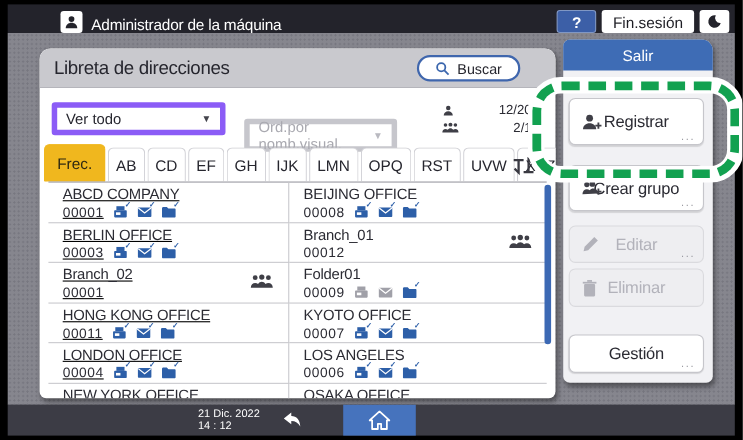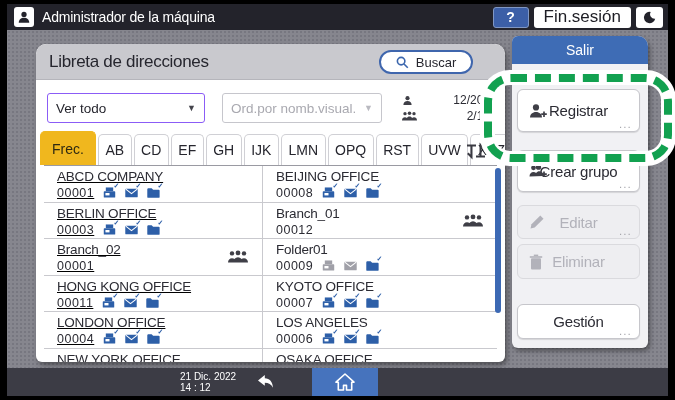--- a/index.html
+++ b/index.html
@@ -2,50 +2,50 @@
 <html style="--blue: #3e6cb5; --icon-blue: #2d5fa8; --yellow: #f0b71e; --green: #12a150;"><head>
 <meta charset="utf-8">
 <style>
   * { margin:0; padding:0; box-sizing:border-box; }
   html,body { background:#000; }
   body { font-family:"Liberation Sans", sans-serif; }
   .screen { position:relative; width:675px; height:400px; background:#000; overflow:hidden; }
   .app { position:absolute; left:7px; top:4px; width:661px; height:392px; }
 
   
-  .topbar { position:absolute; left:0; top:0; width:661px; height:26px; background:#23232b; display:flex; align-items:center; }
+  .topbar { position:absolute; left:0; top:0; width:661px; height:26px; background:#23232b; display:flex; align-items:flex-end;padding-left:41px; }
   .user-badge { width:20px; height:20px; background:#fff; border-radius:3px; margin-left:7px; display:flex; align-items:center; justify-content:center; }
   .user-badge svg { width:14px; height:14px; fill:#23232b; }
   .topbar-title { color:#fff; font-size:14px; margin-left:8px; letter-spacing:-0.2px; }
   .topbar-right { margin-left:auto; display:flex; align-items:center; gap:5px; margin-right:5px; }
   .help-btn { width:36px; height:21px; background:#3c5fa7; border:1px solid #8097c4; border-radius:3px; color:#fff; font-size:14px; font-weight:bold; display:flex; align-items:center; justify-content:center; }
-  .logout-btn { height:21px; padding:0 10px; background:#fff; border-radius:3px; color:#1d1d24; font-size:17px; display:flex; align-items:center; }
+  .logout-btn { height:21px; padding:0 10px; background:#fff; border-radius:3px; color:#1d1d24; font-size:14px; display:flex; align-items:center; }
   .moon-btn { width:27px; height:21px; background:#fff; border-radius:3px; display:flex; align-items:center; justify-content:center; }
   .moon-btn svg { width:13px; height:13px; fill:#23232b; }
 
   
   .content { position:absolute; left:0; top:26px; width:661px; height:338px; background:#86868e;
              background-image:radial-gradient(#777780 0.8px, transparent 0.9px); background-size:4px 4px; }
 
   
   .panel { position:absolute; left:29px; top:40px; width:469px; height:318px; background:#fff;
            border-radius:10px 10px 6px 6px; box-shadow:2px 3px 5px rgba(0,0,0,.4); overflow:hidden; }
   .panel-header { position:absolute; left:0; top:0; width:100%; height:36px; background:#c9c9ce;
                   border-bottom:1px solid #b5b5bb; border-radius:10px 10px 0 0; display:flex; align-items:center; }
   .panel-title { font-size:17px; color:#26262e; margin-left:13px; letter-spacing:-0.3px; }
   .search-pill { position:absolute; right:32px; top:6px; width:94px; height:24px; background:#fff;
                  border:2px solid #3f66ad; border-radius:13px; display:flex; align-items:center; justify-content:center; gap:7px; }
   .search-pill svg { width:13px; height:13px; }
   .search-label { font-size:13px; color:#26262e; }
 
-  .select { position:absolute; height:30px; background:#fff; border:1px solid #8b5cf6; border-radius:3px;
+  .select { position:absolute; height:30px; background:#fff; border:5px solid #8b5cf6; border-radius:3px;
             display:flex; align-items:center; font-size:13.5px; color:#26262e; padding:0 8px; }
   .select .caret { margin-left:auto; font-size:9px; color:#44444c; }
   .select-view { left:11px; top:49px; width:158px; }
-  .select-sort { left:186px; top:49px; width:160px; border-color:#c6c6cc; color:#a9a9b0; }
+  .select-sort { left:186px; top:64px; width:139px; border-color:#c6c6cc; color:#a9a9b0; }
   .select-sort .caret { color:#b9b9c0; }
 
   .counts { position:absolute; left:366px; top:48px; width:88px; font-size:12px; color:#2b2b33; }
   .count-row { display:flex; align-items:center; height:16px; }
   .count-row svg { fill:#3f3f47; }
   .count-value { margin-left:auto; }
 
   
   .tabs { position:absolute; left:4px; top:87px; height:34px; display:flex; align-items:flex-end; gap:2px; }
   .tab { height:31px; background:#fff; border:1px solid #d0d0d5; border-bottom:none; border-radius:5px 5px 0 0;

